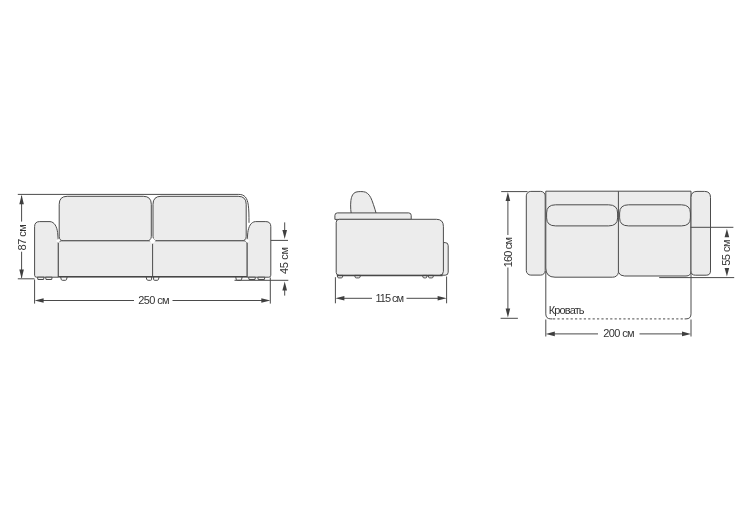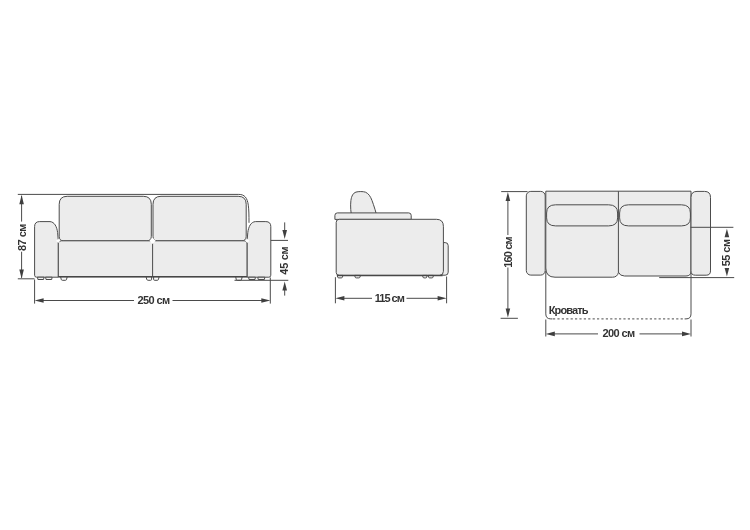--- a/index.html
+++ b/index.html
@@ -1,16 +1,16 @@
 <!DOCTYPE html>
 <html><head>
 <meta charset="utf-8">
 <style>
   html,body{margin:0;padding:0;background:#fff;}
-  .wrap{width:750px;height:530px;position:relative;background:#d946ef;overflow:hidden;font-weight:bold;}
+  .wrap{width:750px;height:530px;position:relative;background:#d946ef;overflow:hidden;}
   text{font-family:"Liberation Sans",sans-serif;fill:#333;font-size:11px;}
 </style>
 </head>
 <body>
 <div class="wrap">
 <svg width="750" height="530" viewBox="0 0 750 530">
 <rect x="0" y="0" width="750" height="530" fill="#ffffff"></rect>
 <g stroke="#4c4c4c" stroke-width="1" fill="#ececec">
 
 <path d="M 17.8 194.4 L 238.8 194.4 C 244.5 194.4 247.3 197.7 248.3 205.2 C 248.9 209.7 249 215.7 249 222.8" fill="none"></path>

